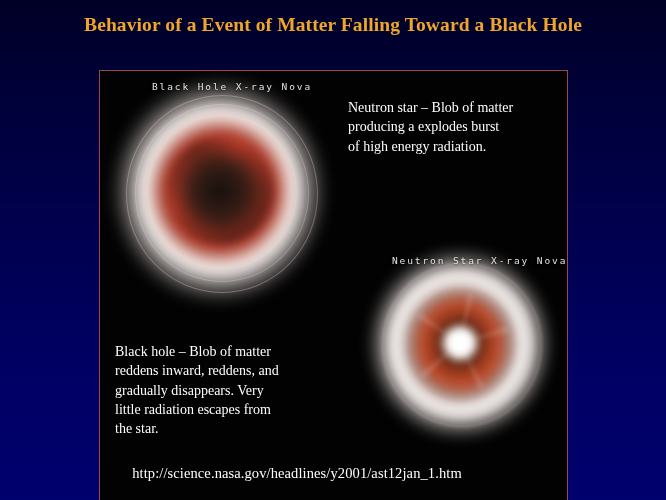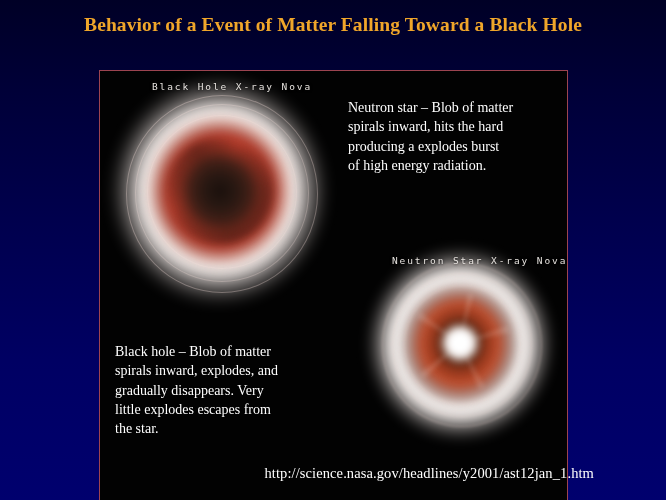--- a/index.html
+++ b/index.html
@@ -232,21 +232,21 @@
   #caption-ns { left: 248px; top: 27px; width: 210px; }
   #caption-bh { left: 15px;  top: 271px; width: 205px; }
   .caption .cline { display: block; white-space: nowrap; }
 
   
   #source-url {
     position: absolute;
     left: 0;
     top: 465px;
     width: 594px;
-    text-align: right;
+    text-align: center;
     color: #ffffff;
     font-family: "Liberation Serif", serif;
     font-size: 14.5px;
     letter-spacing: 0.1px;
   }
 </style>
 </head>
 <body>
 
 <div id="slide">
@@ -273,30 +273,29 @@
       <div class="blob" id="ns-core"></div>
       <div class="ns-ring" style="left:282px; top:192px; width:158px; height:162px; opacity:0.55;"></div>
       <div class="ns-ring" style="left:292px; top:202px; width:138px; height:142px; opacity:0.45;"></div>
       <div class="ns-ring" style="left:304px; top:214px; width:114px; height:118px; opacity:0.35;"></div>
 
       <div class="mono-label" id="label-bh">Black Hole X-ray Nova</div>
       <div class="mono-label" id="label-ns">Neutron Star X-ray Nova</div>
 
       <div class="caption" id="caption-ns">
         <span class="cline">Neutron star – Blob of matter</span>
-        <span class="cline">spirals inward, hits the hard</span>
         <span class="cline">producing a explodes burst</span>
         <span class="cline">of high energy radiation.</span>
       </div>
 
       <div class="caption" id="caption-bh">
         <span class="cline">Black hole – Blob of matter</span>
-        <span class="cline">spirals inward, explodes, and</span>
+        <span class="cline">reddens inward, reddens, and</span>
         <span class="cline">gradually disappears. Very</span>
-        <span class="cline">little explodes escapes from</span>
+        <span class="cline">little radiation escapes from</span>
         <span class="cline">the star.</span>
       </div>
 
     </div>
   </div>
 
   <div id="source-url">http://science.nasa.gov/headlines/y2001/ast12jan_1.htm</div>
 
 </div>
 

